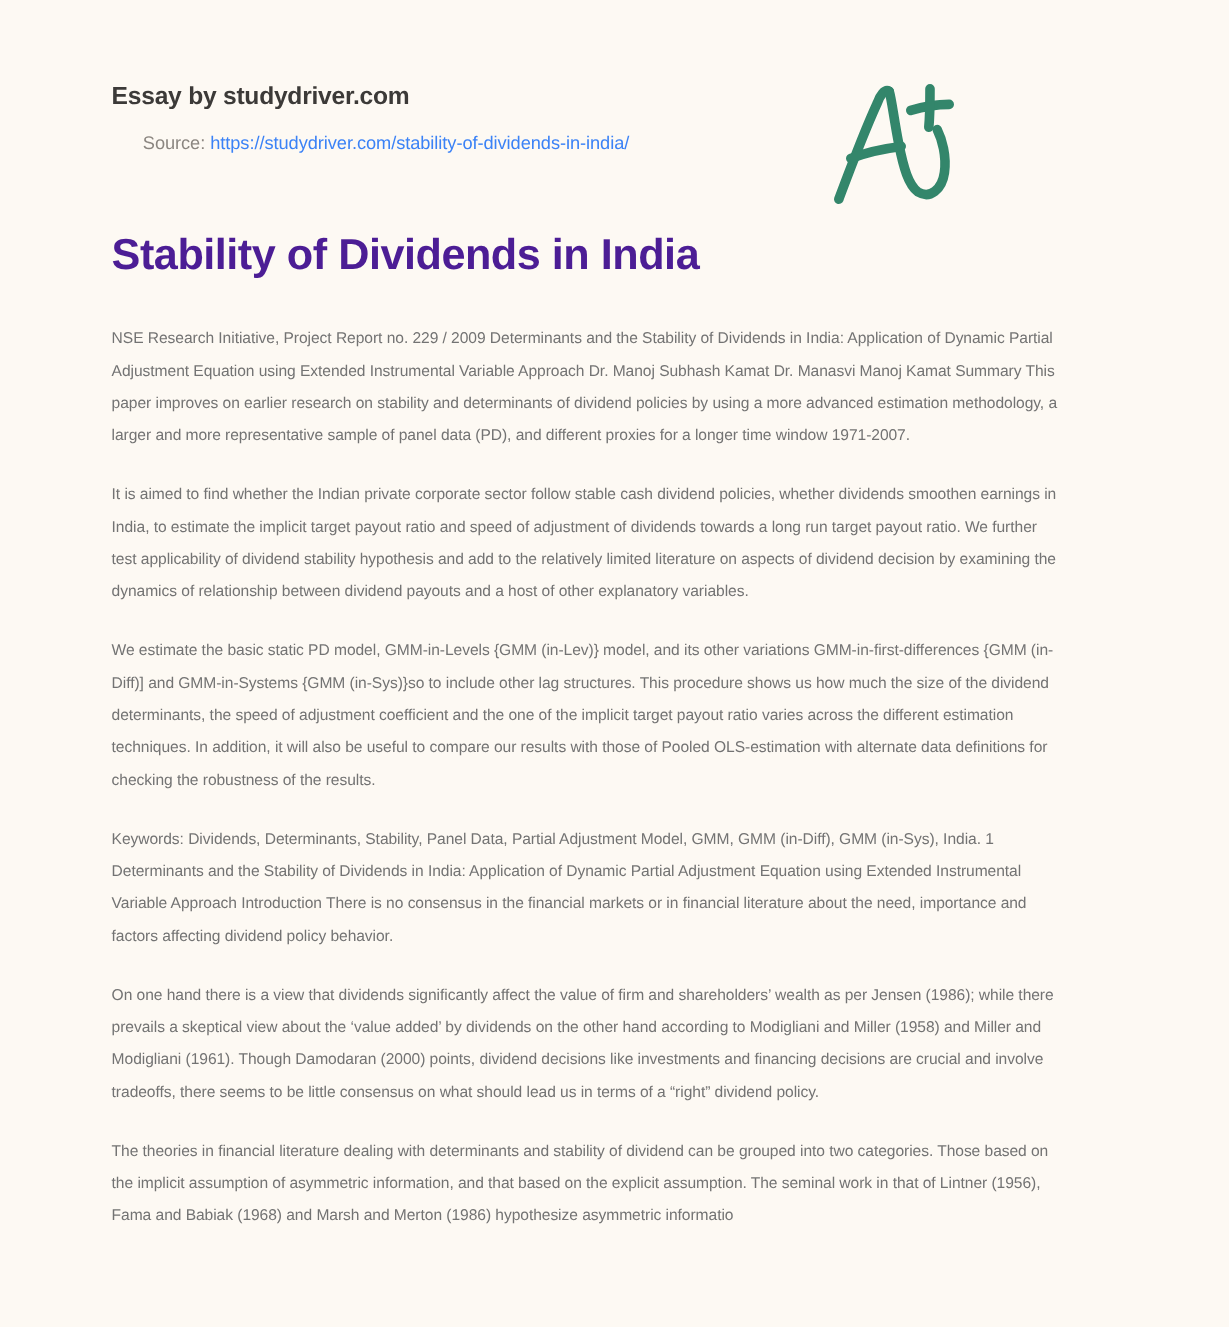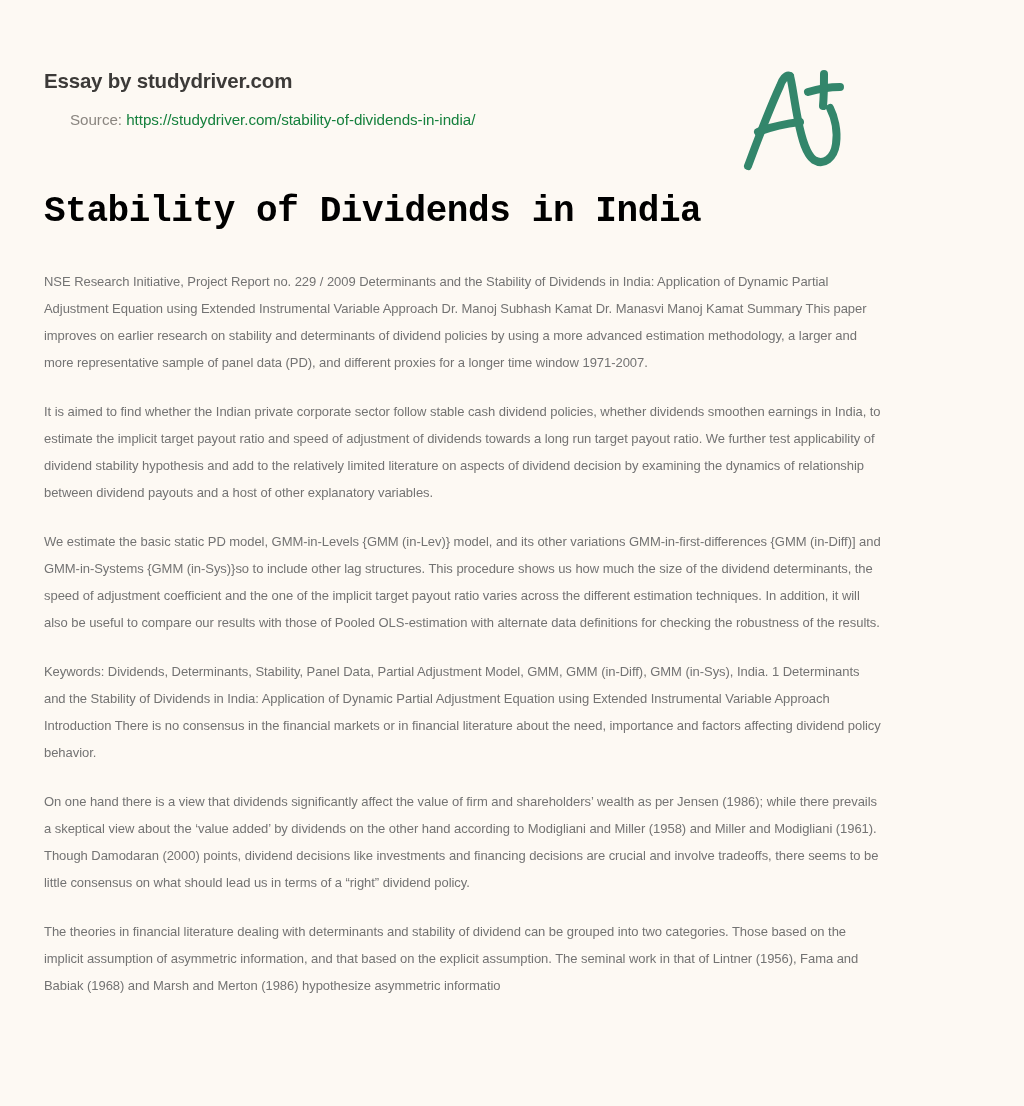--- a/index.html
+++ b/index.html
@@ -14,21 +14,21 @@
     font-family: "Liberation Sans", sans-serif;
     overflow: hidden;
     position: relative;
   }
 
   .page {
     position: relative;
     width: 974px;
     height: 1106px;
     box-sizing: border-box;
-    padding: 0 44px;
+    padding: 0 93px;
   }
 
   
   .header {
     position: relative;
     padding-top: 68px;
     height: 118px;
     box-sizing: border-box;
   }
 
@@ -48,46 +48,45 @@
     color: #8b8680;
     letter-spacing: -0.05px;
   }
 
   .source-label {
     color: #8b8680;
     margin-left: 26px;
   }
 
   .source-url {
-    color: #15803d;
+    color: #3b82f6;
     text-decoration: none;
   }
 
   .logo {
     position: absolute;
     right: 78px;
     top: 62px;
     width: 120px;
     height: 120px;
   }
   .logo svg { display: block; width: 120px; height: 120px; }
 
   
   .article {
     padding-top: 72px;
   }
 
   .article-title {
     font-size: 36px;
     font-weight: bold;
-    color: #000000;
+    color: #4c1d95;
     letter-spacing: -0.4px;
     line-height: 44px;
     margin: 0 0 34px 0;
-    font-family: Liberation Mono, monospace;
   }
 
   .body-text p {
     font-size: 13px;
     line-height: 27px;
     color: #737373;
     margin: 0 0 22px 0;
     letter-spacing: -0.05px;
     max-width: 840px;
   }

